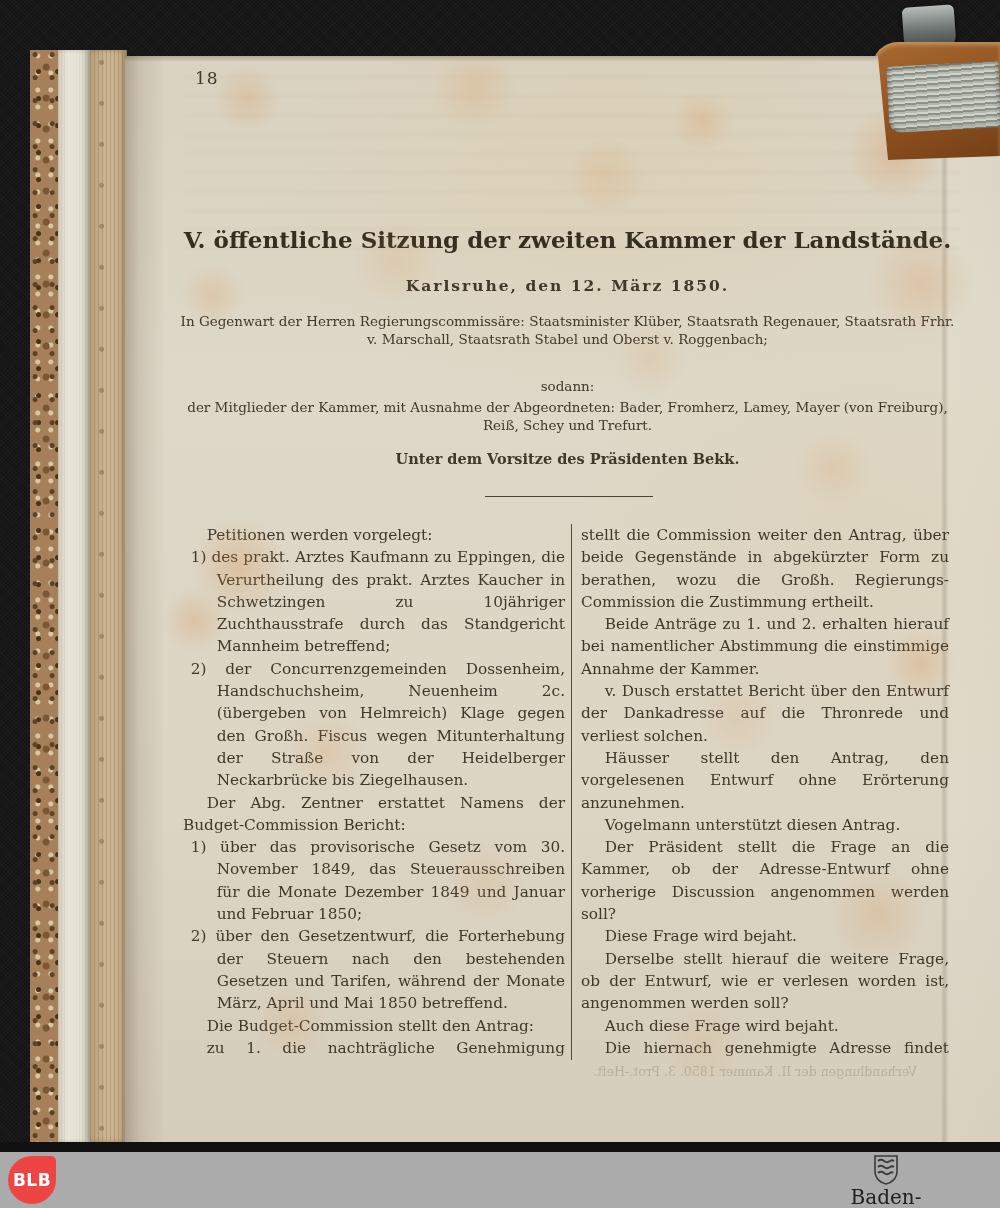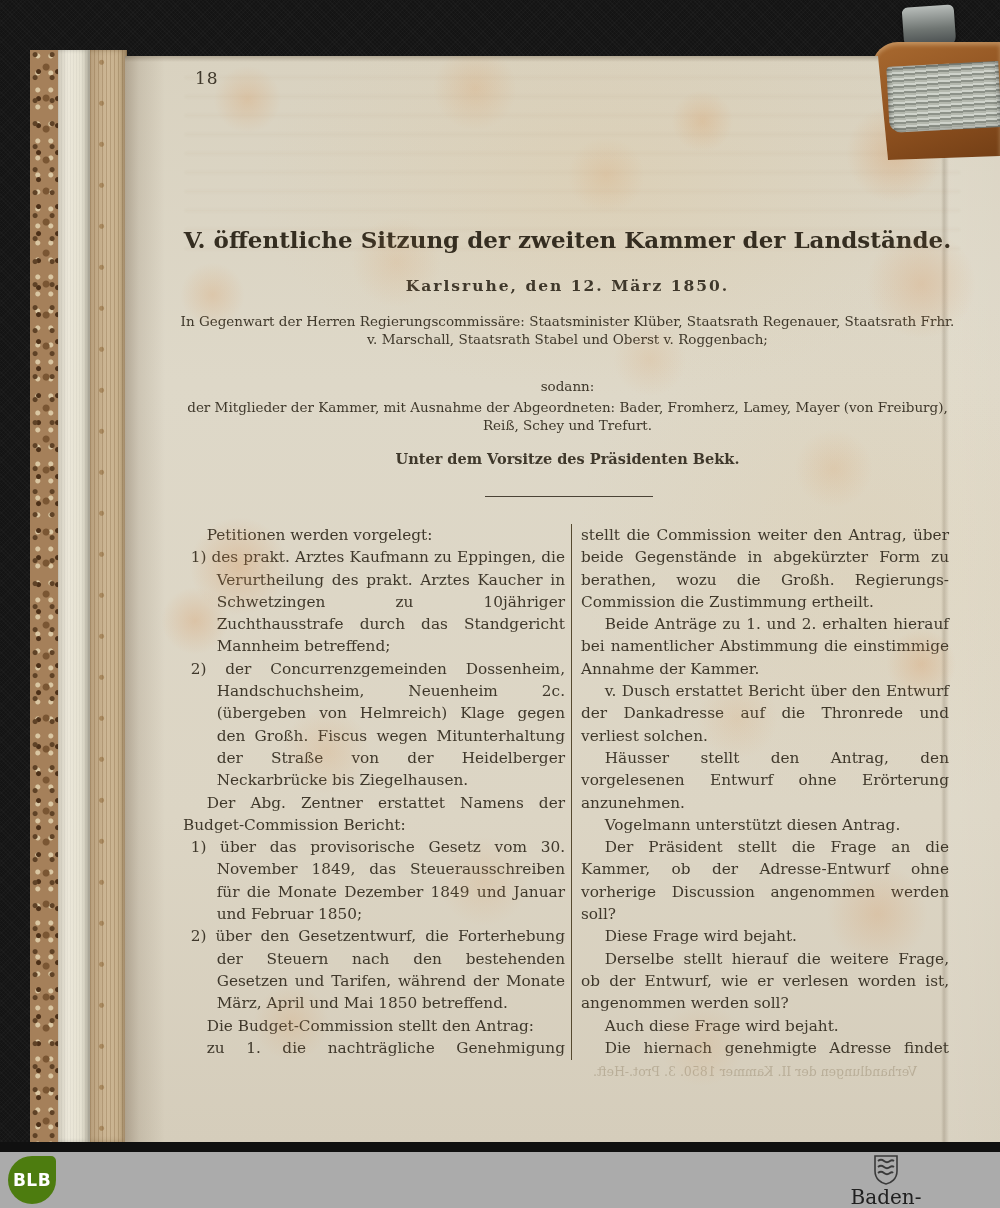--- a/index.html
+++ b/index.html
@@ -111,21 +111,21 @@
   .p-flush{text-indent:0;}
   .p-num{padding-left:2.2em;text-indent:-1.7em;}
 
   .bleed-footer{position:absolute;left:430px;top:1008px;width:400px;text-align:center;
     font-size:12.5px;color:#8a7a5e;opacity:.38;transform:scaleX(-1);filter:blur(.6px);}
 
   
   .bottom-gap{position:absolute;left:0;top:1142px;width:1000px;height:10px;background:#101010;}
   .libbar{position:absolute;left:0;top:1152px;width:1000px;height:56px;background:#ababab;
     font-family:"DejaVu Sans","Liberation Sans",sans-serif;}
-  .blb-badge{position:absolute;left:8px;top:4px;width:48px;height:48px;background:#4d7c0f;
+  .blb-badge{position:absolute;left:8px;top:4px;width:48px;height:48px;background:#ef4444;
     border-radius:24px 5px 24px 24px;display:flex;align-items:center;justify-content:center;}
   .blb-badge span{color:#ffffff;font-weight:bold;font-size:17px;letter-spacing:.5px;}
   .libname{position:absolute;left:66px;top:9px;color:#2b2b2b;font-weight:bold;
     font-size:15px;line-height:19px;letter-spacing:.4px;}
   .bw-block{position:absolute;right:14px;top:2px;width:200px;text-align:center;color:#202020;}
   .bw-arms{display:block;margin:1px auto 0;}
   .bw-name{font-family:"DejaVu Serif","Liberation Serif",serif;font-size:20px;margin-top:0px;}
 </style>
 </head>
 <body>

